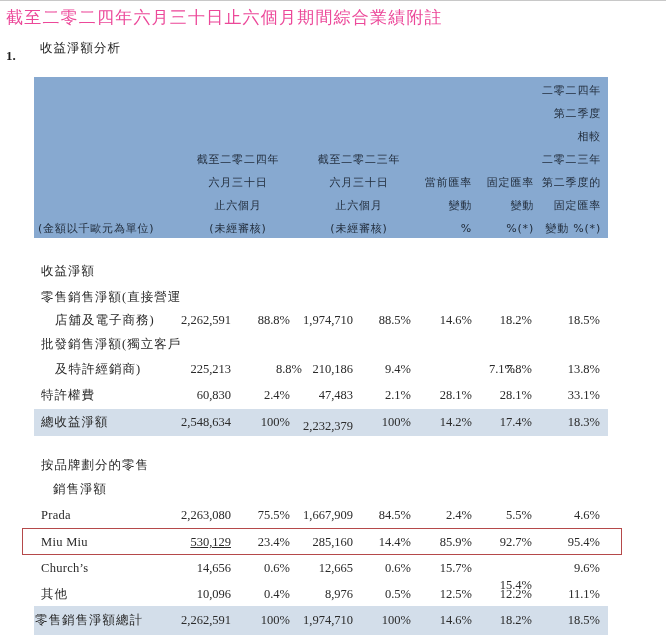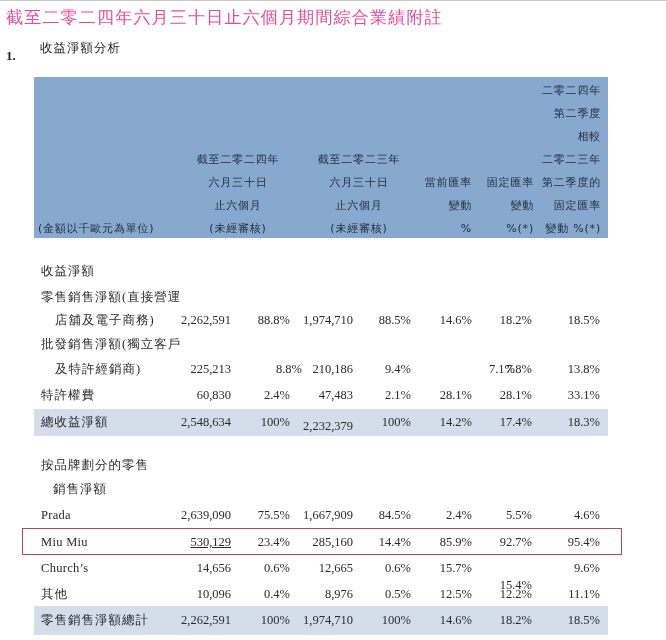--- a/index.html
+++ b/index.html
@@ -111,21 +111,21 @@
   <div class="num" style="left:472px;top:415px;">14.2%</div>
   <div class="num" style="left:532px;top:415px;">17.4%</div>
   <div class="num" style="left:600px;top:415px;">18.3%</div>
 </div>
 
 <div class="lbl u" style="left:41px;top:458px;">按品牌劃分的零售</div>
 <div class="lbl u" style="left:53px;top:482px;">銷售淨額</div>
 
 <div>
   <div class="lbl" style="left:41px;top:508px;letter-spacing:0.3px;">Prada</div>
-  <div class="num" style="left:231px;top:508px;">2,639,090</div>
+  <div class="num" style="left:231px;top:508px;">2,263,080</div>
   <div class="num" style="left:290px;top:508px;">75.5%</div>
   <div class="num" style="left:353px;top:508px;">1,667,909</div>
   <div class="num" style="left:411px;top:508px;">84.5%</div>
   <div class="num" style="left:472px;top:508px;">2.4%</div>
   <div class="num" style="left:532px;top:508px;">5.5%</div>
   <div class="num" style="left:600px;top:508px;">4.6%</div>
 </div>
 
 <div>
   <div class="lbl" style="left:41px;top:535px;letter-spacing:0.3px;">Miu Miu</div>
@@ -154,21 +154,21 @@
   <div class="num" style="left:231px;top:587px;">10,096</div>
   <div class="num" style="left:290px;top:587px;">0.4%</div>
   <div class="num" style="left:353px;top:587px;">8,976</div>
   <div class="num" style="left:411px;top:587px;">0.5%</div>
   <div class="num" style="left:472px;top:587px;text-align:right;">12.5%</div>
   <div class="num" style="left:532px;top:587px;">12.2%</div>
   <div class="num" style="left:600px;top:587px;">11.1%</div>
 </div>
 
 <div>
-  <div class="lbl" style="left:41px;top:613px;">零售銷售淨額總計</div>
+  <div class="lbl" style="left:35px;top:613px;">零售銷售淨額總計</div>
   <div class="num" style="left:231px;top:613px;">2,262,591</div>
   <div class="num" style="left:290px;top:613px;">100%</div>
   <div class="num" style="left:353px;top:613px;">1,974,710</div>
   <div class="num" style="left:411px;top:613px;">100%</div>
   <div class="num" style="left:472px;top:613px;">14.6%</div>
   <div class="num" style="left:532px;top:613px;">18.2%</div>
   <div class="num" style="left:600px;top:613px;">18.5%</div>
 </div>
 
 </body></html>

